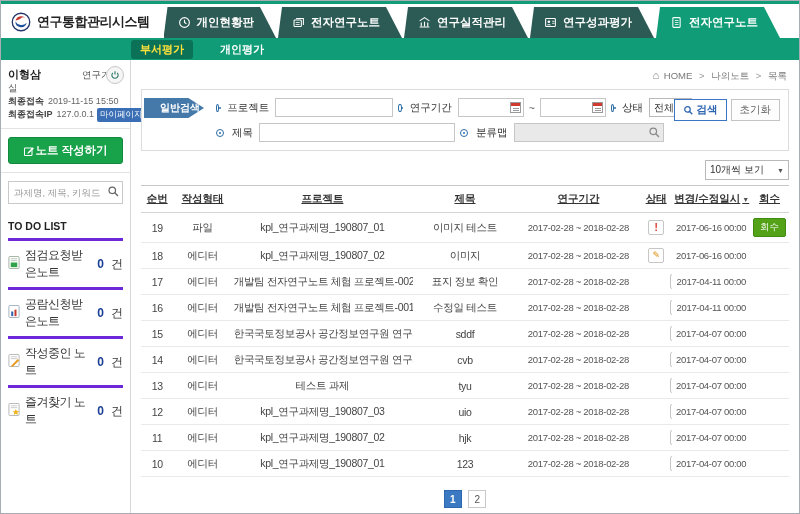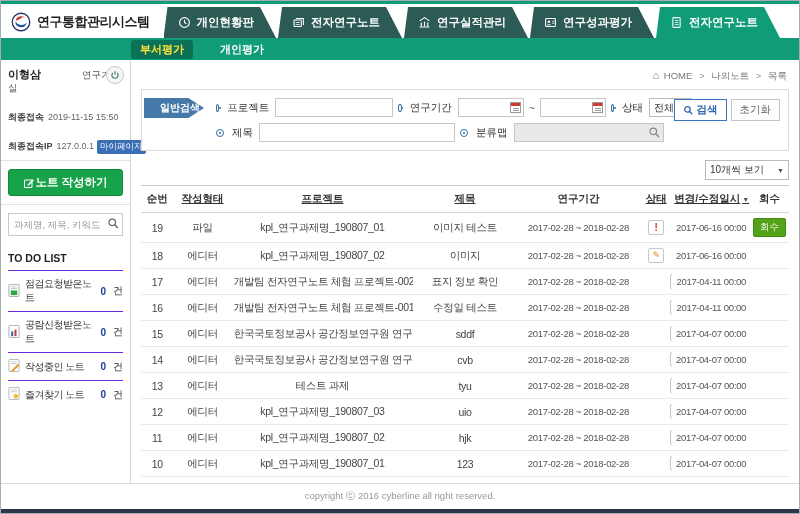--- a/index.html
+++ b/index.html
@@ -29,37 +29,37 @@
 
   
   .bodywrap { flex:1; display:flex; min-height:0; }
   .sidebar { width:130px; border-right:1px solid #d7d7d7; background:#fff; font-size:10px; color:#444; }
   .userbox { padding:7px 7px 6px 7px; border-bottom:1px solid #e3e3e3; position:relative; }
   .uname { font-size:11px; font-weight:bold; color:#222; margin-right:5px; }
   .udept { font-size:9.5px; color:#555;margin-left:36px; }
   .pwr-btn { position:absolute; right:6px; top:6px; width:18px; height:18px; border:1px solid #c7c7c7;
              border-radius:50%; background:#f6f6f6; display:flex; align-items:center; justify-content:center;
              cursor:pointer; }
-  .uline { margin-top:16px; font-size:9px; color:#666; white-space:nowrap; }
+  .uline { margin-top:0; font-size:9px; color:#666; white-space:nowrap; }
   .uline b { color:#444; font-weight:bold; margin-right:4px; }
   .mypage { display:inline-block; background:#3a6fb5; color:#fff; font-size:8.5px; padding:1px 3px;
             border-radius:2px; cursor:pointer; margin-left:3px; }
   .notebtn-wrap { padding:8px 7px; border-bottom:1px solid #e3e3e3; }
   .note-btn { width:100%; height:27px; background:var(--note-button-green,#18a24a); border:1px solid #128a3d;
               color:#fff; font-size:11.5px; font-weight:bold; border-radius:3px; display:flex;
               align-items:center; justify-content:center; cursor:pointer; }
   .sb-search { margin:8px 7px; position:relative; }
   .sb-search input { width:100%; height:23px; border:1px solid #c9c9c9; font-size:9.5px; padding:0 20px 0 5px;
                      color:#333; }
   .sb-search input::placeholder { color:#999; }
   .sb-search .mag { position:absolute; right:3px; top:4px; cursor:pointer; }
   .todo { padding:4px 7px; }
   .todo-title { font-size:10.5px; font-weight:bold; color:#222; padding:4px 0 6px 0; }
-  .todo-item { display:flex; align-items:center; gap:5px; padding:6px 0; border-top:1px solid #6d28d9;
-               font-size:10px; color:#333; cursor:pointer; }
+  .todo-item { display:flex; align-items:center; gap:5px; padding:6px 0; border-top:3px solid #6d28d9;
+               font-size:12px; color:#333; cursor:pointer; }
   .todo-item .lbl { flex:1; letter-spacing:-0.5px; }
   .cnt { color:#1b3f97; font-weight:bold; }
   .unit { color:#333; margin-left:2px; }
 
   
   .main { flex:1; padding:6px 10px 0 10px; display:flex; flex-direction:column; min-width:0; }
   .breadcrumb { text-align:right; font-size:9.5px; color:#777; padding:3px 2px 6px 0; }
   .breadcrumb .home-ic { font-size:11px; margin-right:2px; color:#888; }
   .breadcrumb .sep { margin:0 4px; color:#999; }
 
@@ -99,21 +99,21 @@
                 color:#2f66b0; background:#fff; font-size:10.5px; font-weight:bold; padding:3px 8px;
                 cursor:pointer; }
   .btn-reset { border:1px solid #c4c4c4; color:#666; background:#fdfdfd; font-size:10.5px;
                padding:3px 8px; cursor:pointer; }
 
   .listctrl { display:flex; justify-content:flex-end; padding:9px 0 5px 0; }
   .w-pagesize { width:84px; height:20px; }
 
   table.notes { width:100%; border-collapse:collapse; table-layout:fixed; }
   .notes th { font-size:10.5px; color:#333; font-weight:bold; padding:6px 2px; border-top:1px solid #c9c9c9;
-              border-bottom:1px solid #d5d5d5; white-space:nowrap; overflow:hidden; }
+              border-bottom:1px solid #d5d5d5; white-space:nowrap; overflow:hidden;text-decoration:underline; }
   .notes th.sortable { text-decoration:underline; cursor:pointer; }
   .notes th .sort-arr { font-size:7px; color:#555; margin-left:2px; }
   .notes td { font-size:10.5px; color:#444; text-align:center; padding:5px 2px; border-bottom:1px solid #e9e9e9;
               white-space:nowrap; overflow:hidden; letter-spacing:-0.3px; }
   .notes td.c-period, .notes td.c-modified { font-size:9.5px; color:#555; }
   .st { width:16px; height:15px; border:1px solid #c6c6c6; border-radius:2px; display:inline-block;
         font-size:8px; line-height:13px; text-align:center; font-weight:bold; background:#fff; }
   .st-ok { color:var(--status-ok,#1e9e28);margin-left:28px; }
   .st-alert { color:var(--status-alert,#d93025); font-size:10px; }
   .st-edit { color:var(--status-edit,#e08a00); font-size:9px; }
@@ -505,17 +505,13 @@
       </tbody>
       </table>
 
       <div class="pagination">
         <span class="pg active">1</span>
         <span class="pg">2</span>
       </div>
     </main>
   </div>
 
-  <footer class="footer">
-    <div class="copy">copyright ⓒ 2016 cyberline all right reserved.</div>
-    <div class="bottom-bar"></div>
-  </footer>
 </div>
 
 </body></html>

